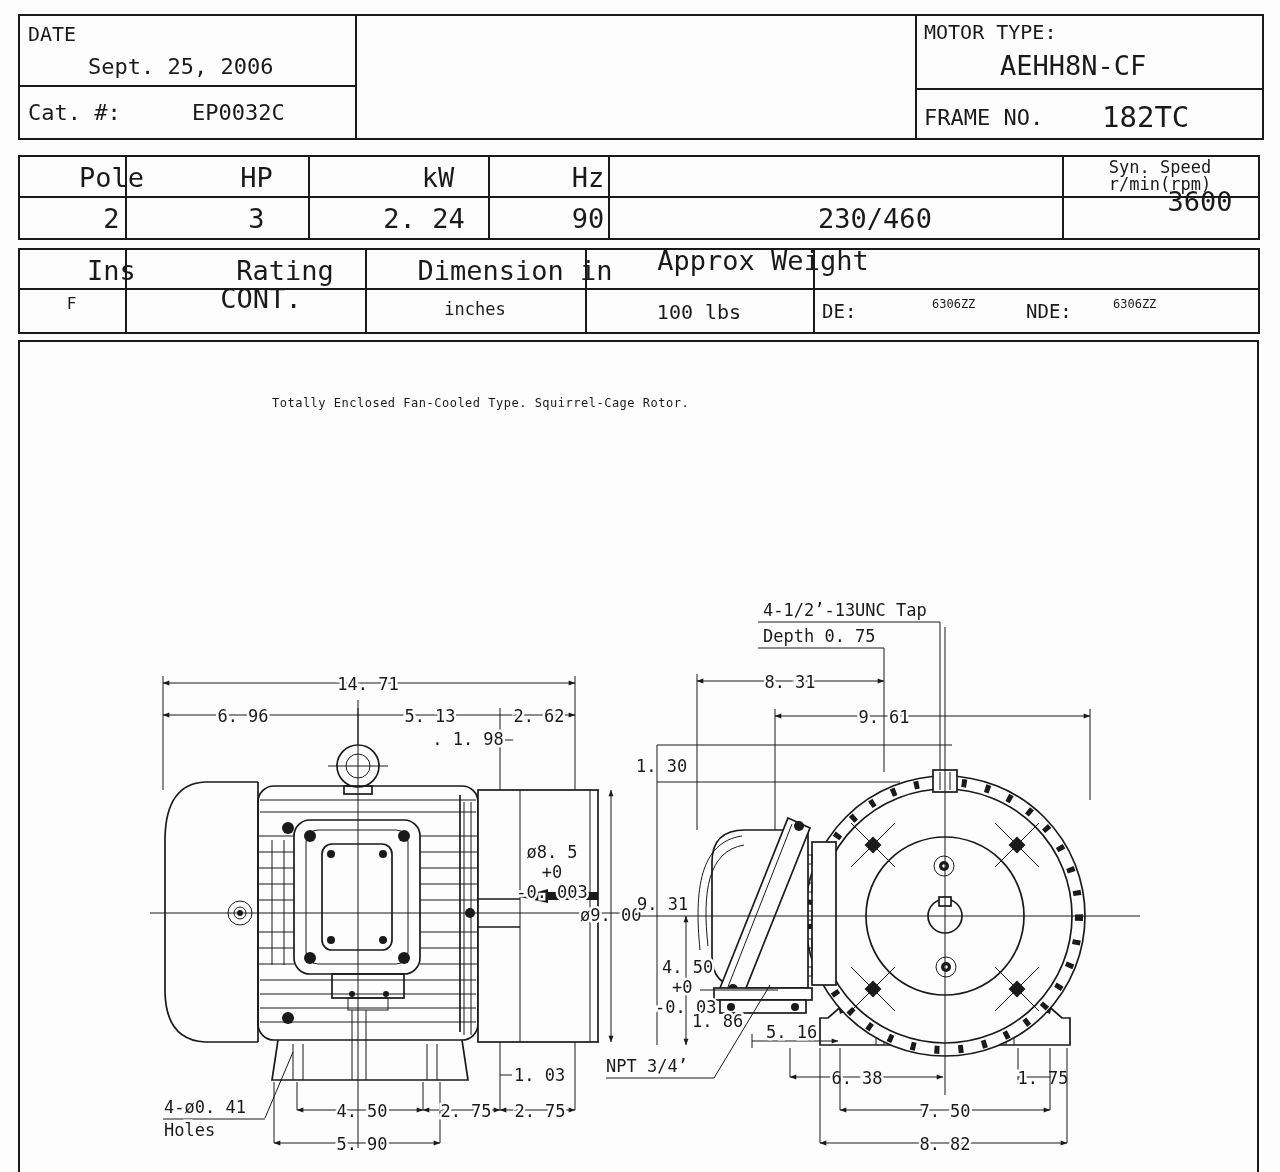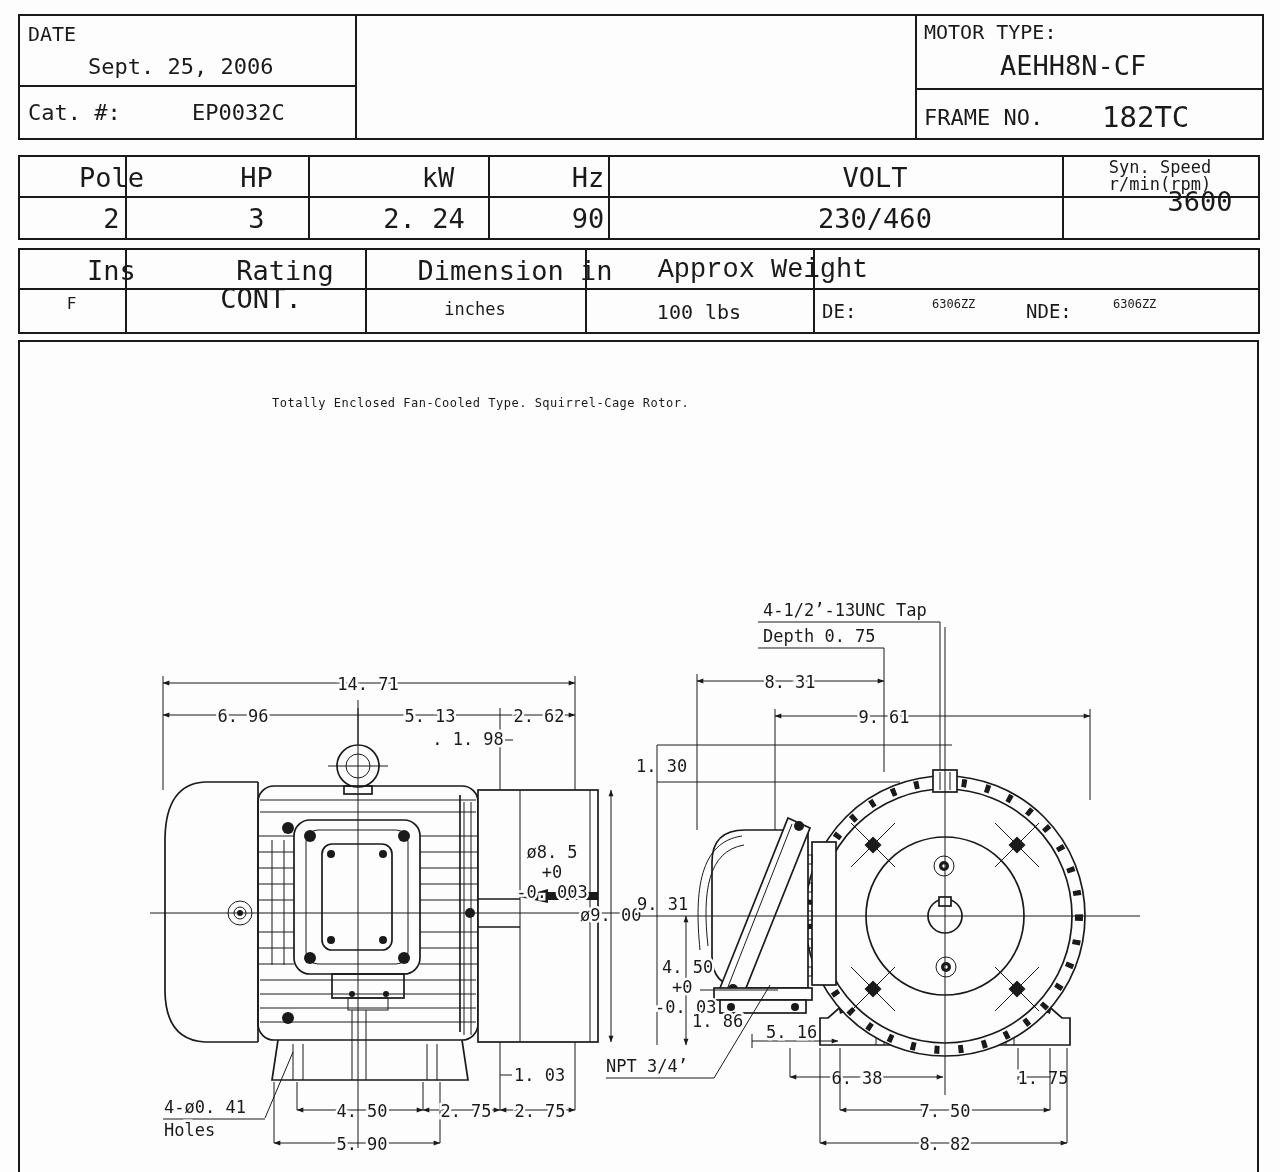--- a/index.html
+++ b/index.html
@@ -52,21 +52,20 @@
   <div class="vl" style="left:308px;top:155px;height:83px;"></div>
   <div class="vl" style="left:488px;top:155px;height:83px;"></div>
   <div class="vl" style="left:608px;top:155px;height:83px;"></div>
   <div class="vl" style="left:1062px;top:155px;height:83px;"></div>
   <div class="vl" style="left:1258px;top:155px;height:83px;"></div>
 
   <div class="c s21" style="left:18px;top:162px;width:107px;">Pole</div>
   <div class="c s21" style="left:125px;top:162px;width:183px;">HP</div>
   <div class="c s21" style="left:308px;top:162px;width:180px;">kW</div>
   <div class="c s21" style="left:488px;top:162px;width:120px;">Hz</div>
-  <div class="c s21" style="left:608px;top:162px;width:454px;">VOLT</div>
   <div class="c s17" style="left:1062px;top:157px;width:196px;">Syn. Speed</div>
   <div class="c s17" style="left:1062px;top:174px;width:196px;">r/min(rpm)</div>
 
   <div class="c s21" style="left:18px;top:203px;width:107px;">2</div>
   <div class="c s21" style="left:125px;top:203px;width:183px;">3</div>
   <div class="c s21" style="left:308px;top:203px;width:152px;">2. 24</div>
   <div class="c s21" style="left:488px;top:203px;width:120px;">90</div>
   <div class="c s21" style="left:608px;top:203px;width:454px;">230/460</div>
   <div class="c s21" style="left:1062px;top:186px;width:196px;">3600</div>
 
@@ -76,21 +75,21 @@
   <div class="vl" style="left:18px;top:248px;height:84px;"></div>
   <div class="vl" style="left:125px;top:248px;height:84px;"></div>
   <div class="vl" style="left:365px;top:248px;height:84px;"></div>
   <div class="vl" style="left:585px;top:248px;height:84px;"></div>
   <div class="vl" style="left:813px;top:248px;height:84px;"></div>
   <div class="vl" style="left:1258px;top:248px;height:84px;"></div>
 
   <div class="c s21" style="left:18px;top:255px;width:107px;">Ins</div>
   <div class="c s21" style="left:125px;top:255px;width:240px;text-align:center;">Rating</div>
   <div class="c s21" style="left:365px;top:255px;width:220px;">Dimension in</div>
-  <div class="c s21" style="left:585px;top:255px;width:276px;font-family:Liberation Mono, monospace;">Approx Weight</div>
+  <div class="c s21" style="left:585px;top:245px;width:276px;">Approx Weight</div>
 
   <div class="c s16" style="left:18px;top:294px;width:107px;">F</div>
   <div class="c s21" style="left:125px;top:283px;width:192px;">CONT.</div>
   <div class="c s17" style="left:365px;top:299px;width:220px;">inches</div>
   <div class="c s20" style="left:585px;top:300px;width:228px;">100 lbs</div>
   <div class="t s19" style="left:822px;top:300px;">DE:</div>
   <div class="t s18" style="left:932px;top:297px;">6306ZZ</div>
   <div class="t s19" style="left:1026px;top:300px;">NDE:</div>
   <div class="t s18" style="left:1113px;top:297px;">6306ZZ</div>
 

